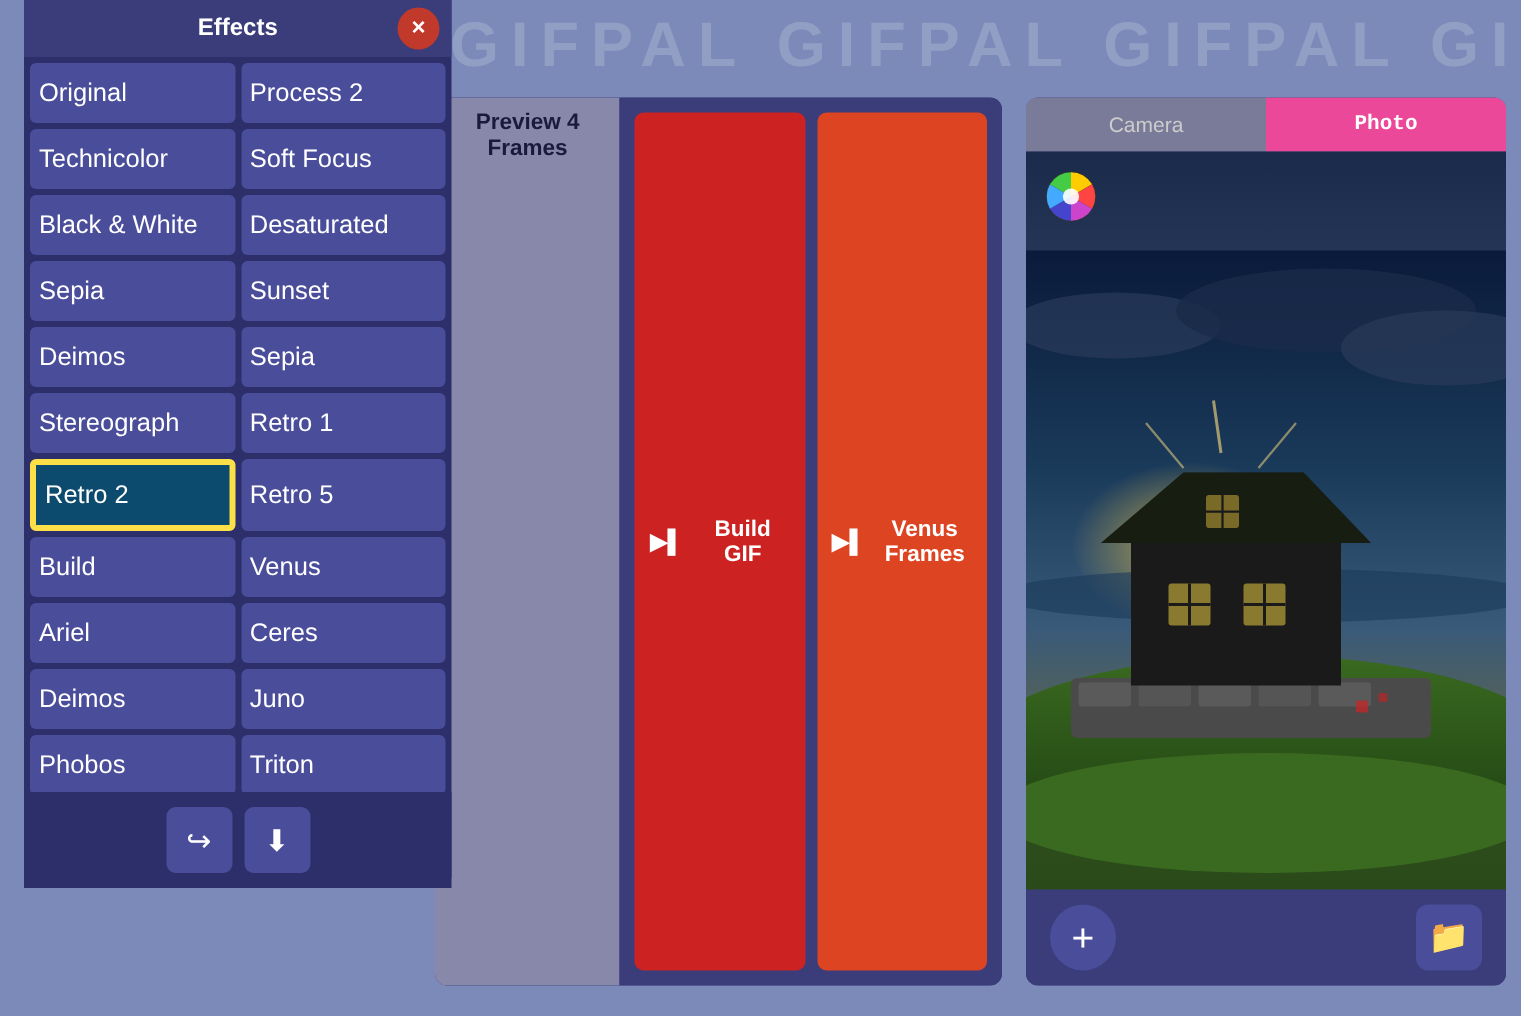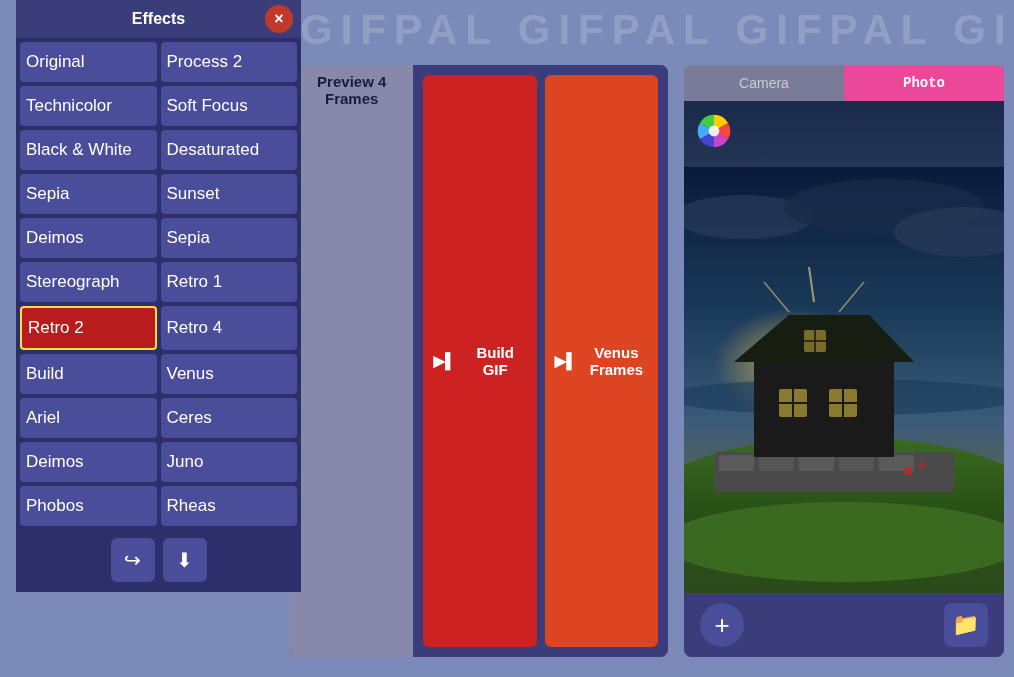--- a/index.html
+++ b/index.html
@@ -98,22 +98,22 @@
       color: white;
       border: none;
       border-radius: 4px;
       padding: 10px 6px;
       font-size: 17px;
       cursor: pointer;
       text-align: left;
       transition: background 0.2s;
     }
     .effect-btn.active {
-      background: #b91c1c;
-      border: 2px solid #fde047;
+      background: #0c4a6e;
+      border: 4px solid #fde047;
     }
 
     
     .effects-footer {
       display: flex;
       justify-content: center;
       gap: 8px;
       padding: 10px;
       background: #2d2f6b;
     }
@@ -323,29 +323,28 @@
         <button class="effect-btn">Soft Focus</button>
         <button class="effect-btn">Black &amp; White</button>
         <button class="effect-btn">Desaturated</button>
         <button class="effect-btn">Sepia</button>
         <button class="effect-btn">Sunset</button>
         <button class="effect-btn">Deimos</button>
         <button class="effect-btn">Sepia</button>
         <button class="effect-btn">Stereograph</button>
         <button class="effect-btn">Retro 1</button>
         <button class="effect-btn active">Retro 2</button>
-        <button class="effect-btn">Retro 4</button>
+        <button class="effect-btn">Retro 5</button>
         <button class="effect-btn">Build</button>
         <button class="effect-btn">Venus</button>
         <button class="effect-btn">Ariel</button>
         <button class="effect-btn">Ceres</button>
         <button class="effect-btn">Deimos</button>
         <button class="effect-btn">Juno</button>
         <button class="effect-btn">Phobos</button>
-        <button class="effect-btn">Rheas</button>
         <button class="effect-btn">Triton</button>
         <button class="effect-btn">Saturn</button>
         <button class="effect-btn">Smooth</button>
       </div>
   </div>
   <div class="effects-footer">
     <button class="footer-btn">↪</button>
     <button class="footer-btn">⬇</button>
   </div>
 </div>

